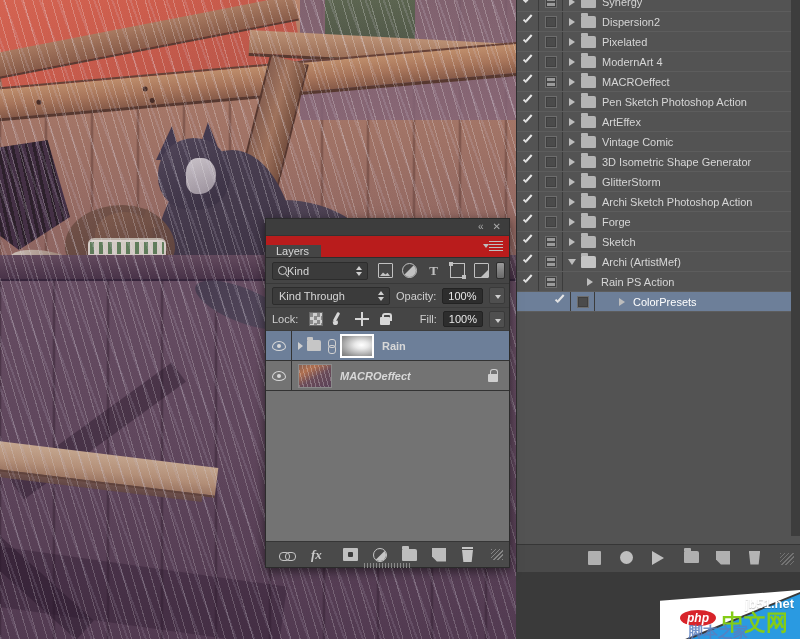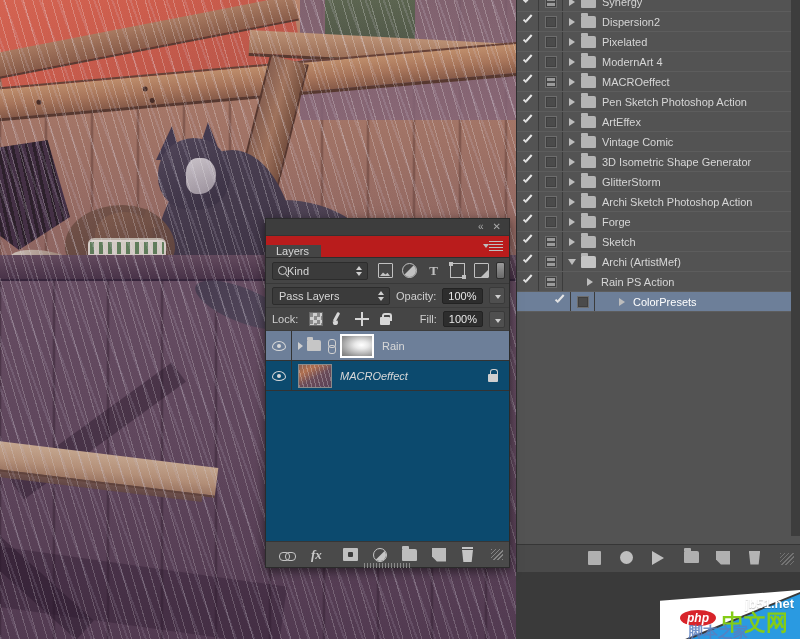--- a/index.html
+++ b/index.html
@@ -479,22 +479,23 @@
   .lk-move::before{content:"";position:absolute;left:6px;top:0;width:2px;height:14px;background:#d6d6d6;}
   .lk-move::after{content:"";position:absolute;left:0;top:6px;width:14px;height:2px;background:#d6d6d6;}
   .lk-all { }
   .lk-all::before{content:"";position:absolute;left:2px;top:5px;width:10px;height:8px;
     background:#d8d8d8;border-radius:1px;}
   .lk-all::after{content:"";position:absolute;left:4px;top:1px;width:6px;height:6px;
     border:2px solid #d8d8d8;border-bottom:none;border-radius:3px 3px 0 0;}
   .fill-group { margin-left:auto; display:flex;align-items:center;gap:6px;}
 
   #layers-list {
-    flex: 1 1 auto; background:#0c4a6e; overflow:hidden;
+    flex: 1 1 auto; background:#737373; overflow:hidden;
     position:relative;
+    font-weight:bold;
   }
   .layer-row {
     display:flex; align-items:center; height:30px;
     border-bottom:1px solid #333;
     color:#d8d8d8; font-size:11px; cursor:default;
   }
   .layer-row.selected { background:#6d7f99; }
   .eye-cell {
     width: 26px; min-width:26px; height:100%;
     display:flex;align-items:center;justify-content:center;
@@ -928,21 +929,21 @@
         <span class="fico fico-adj"></span>
         <span class="fico fico-type">T</span>
         <span class="fico fico-shape"></span>
         <span class="fico fico-smart"></span>
       </div>
       <span class="filter-toggle"></span>
     </div>
 
     <div id="blend-row">
       <div class="blend-select">
-        <span class="bl-label">Pass Layers</span>
+        <span class="bl-label">Kind Through</span>
         <span class="stepper"></span>
       </div>
       <span class="val-label">Opacity:</span>
       <span class="val-box">100%</span>
       <span class="val-arrow"></span>
     </div>
 
     <div id="lock-row">
       <span class="lock-label">Lock:</span>
       <span class="lk lk-trans"></span>

